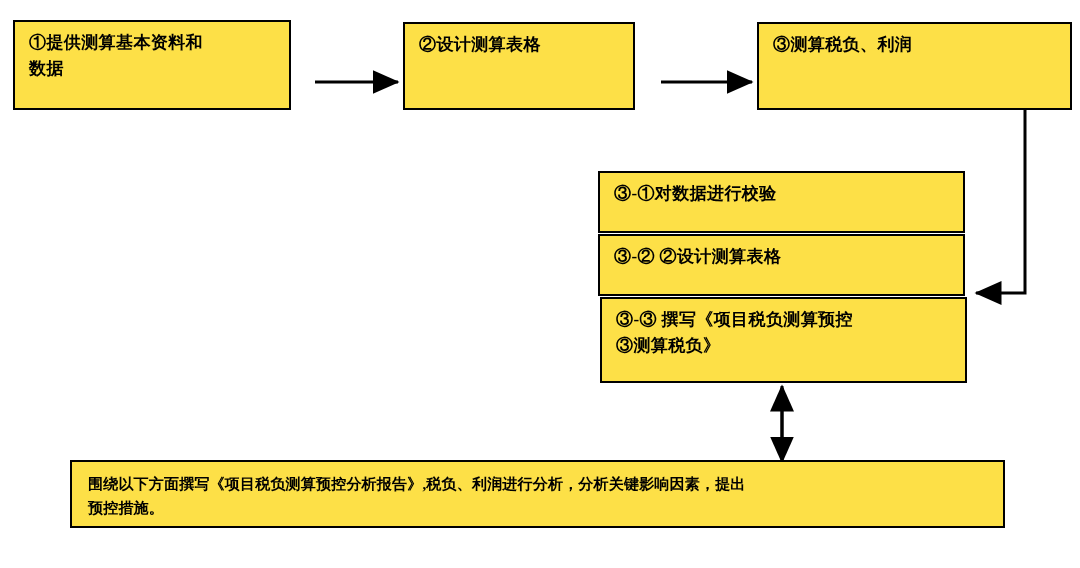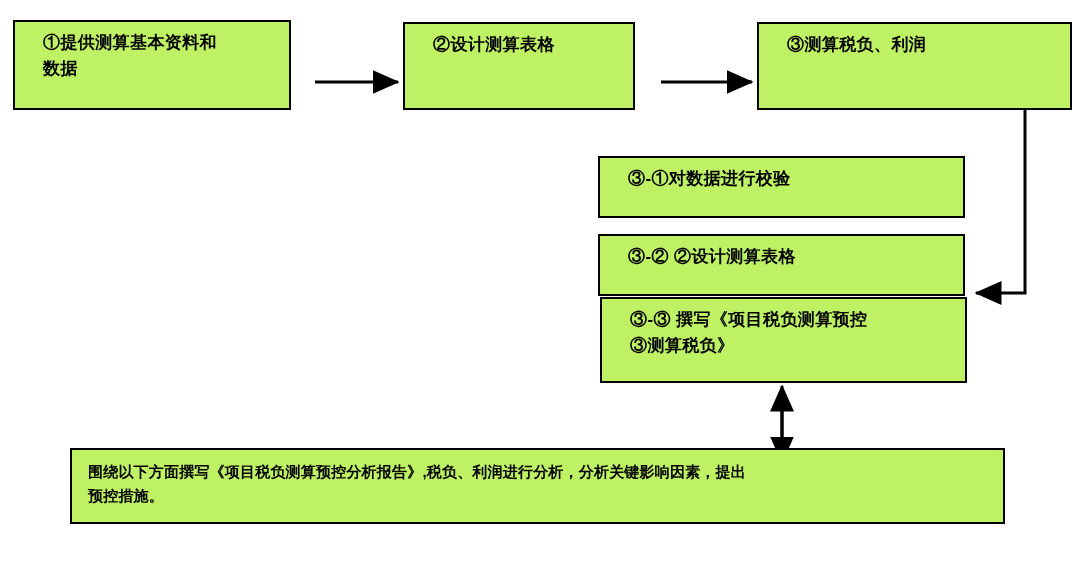--- a/index.html
+++ b/index.html
@@ -17,46 +17,46 @@
   }
   #canvas {
     position: absolute;
     left: 0; top: 0;
     width: 1080px;
     height: 568px;
   }
   .box {
     position: absolute;
     border: 2px solid #000000;
-    background: #bef264;
+    background: #fde047;
     box-sizing: border-box;
-    padding: 8px 0 0 28px;
-    font-family: Liberation Sans, sans-serif;
+    padding: 8px 0 0 14px;
+    font-family: Liberation Serif, serif;
     font-weight: bold;
     font-size: 17px;
     line-height: 1.55;
     letter-spacing: 0.4px;
     color: #000000;
     white-space: pre-line;
   }
   .box.small-text {
     font-size: 15px;
     letter-spacing: 0.2px;
     line-height: 1.6;
     padding-top: 10px;
     padding-left: 16px;
   }
   
   #box-step1  { left: 13px;  top: 20px;  width: 278px; height: 90px; }
   #box-step2  { left: 403px; top: 22px;  width: 232px; height: 88px; }
   #box-step3  { left: 757px; top: 22px;  width: 315px; height: 88px; }
-  #box-sub1   { left: 598px; top: 156px; width: 367px; height: 62px; }
+  #box-sub1   { left: 598px; top: 171px; width: 367px; height: 62px; }
   #box-sub2   { left: 598px; top: 234px; width: 367px; height: 62px; }
   #box-sub3   { left: 600px; top: 297px; width: 367px; height: 86px; }
-  #box-note   { left: 70px;  top: 448px; width: 935px; height: 76px; }
+  #box-note   { left: 70px;  top: 460px; width: 935px; height: 68px; }
 
   svg.connector {
     position: absolute;
     left: 0; top: 0;
     width: 1080px;
     height: 568px;
     pointer-events: none;
   }
   svg.connector line, svg.connector polyline {
     stroke: #000000;

